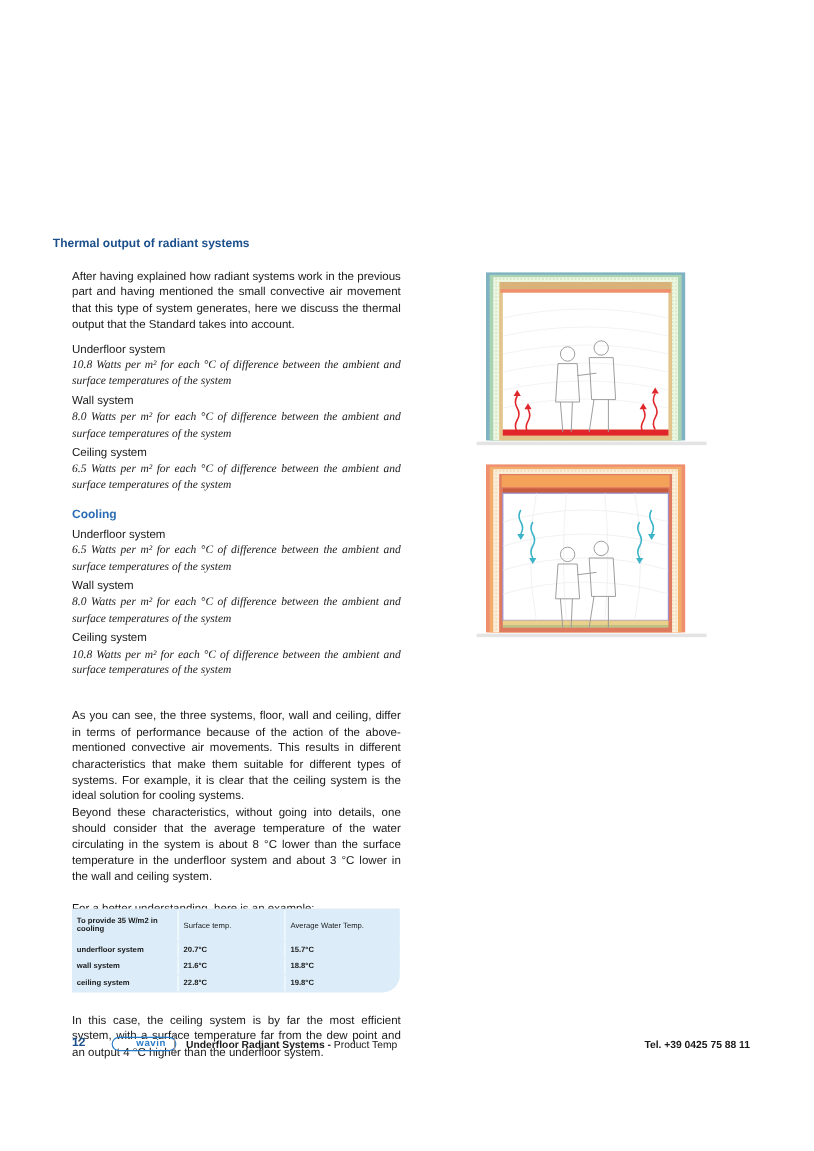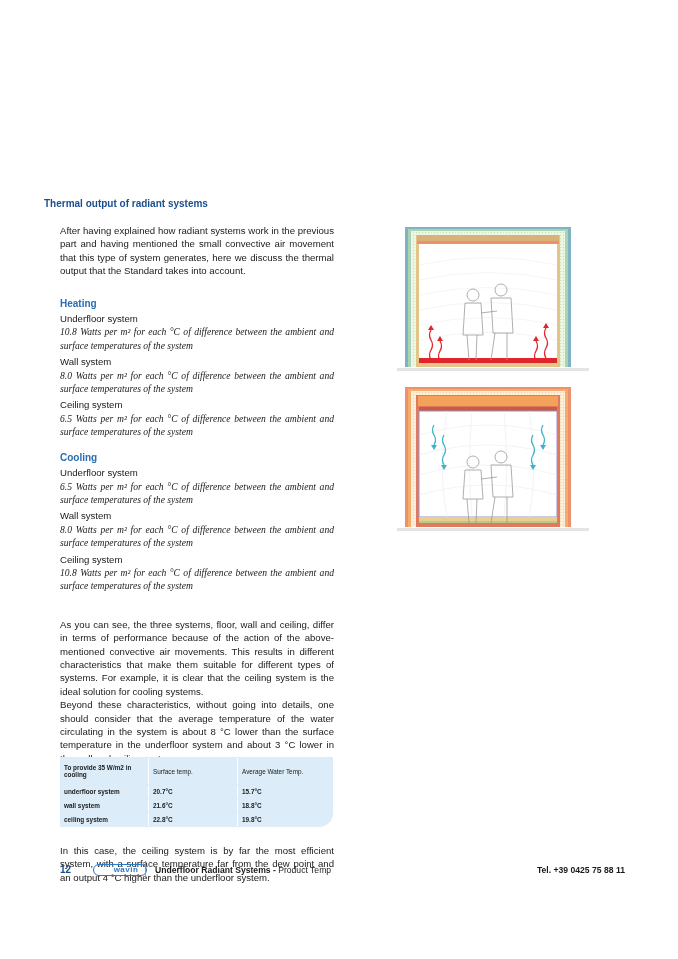--- a/index.html
+++ b/index.html
@@ -32,23 +32,22 @@
   .doc-title span { font-weight: normal; }
   .tel { position: absolute; right: 0; top: 1px; font-weight: bold; }
   .illus { position: absolute; left: 397px; width: 192px; }
 </style>
 </head>
 <body>
 
 <div class="title">Thermal output of radiant systems</div>
 
 <div class="col intro">
-  <p class="para" style="margin-bottom:19px;">After having explained how radiant systems work in the previous part and having mentioned the small convective air movement that this type of system generates, here we discuss the thermal output that the  Standard  takes into account.</p>
-
-  <p class="sub" style="margin-bottom:2px;">Heating</p>
+  <p class="para" style="margin-bottom:7px;">After having explained how radiant systems work in the previous part and having mentioned the small convective air movement that this type of system generates, here we discuss the thermal output that the  Standard  takes into account.</p>
+
   <div class="block">
     <p class="sys-name">Underfloor system</p>
     <p class="sys-desc">10.8 Watts per m² for each °C of difference between the ambient and surface temperatures of the system</p>
     <p class="sys-name">Wall system</p>
     <p class="sys-desc">8.0 Watts per m² for each °C of difference between the ambient and surface temperatures of the system</p>
     <p class="sys-name">Ceiling system</p>
     <p class="sys-desc">6.5 Watts per m² for each °C of difference between the ambient and surface temperatures of the system</p>
   </div>
 
   <p class="sub" style="margin-top:12px;margin-bottom:2px;">Cooling</p>

